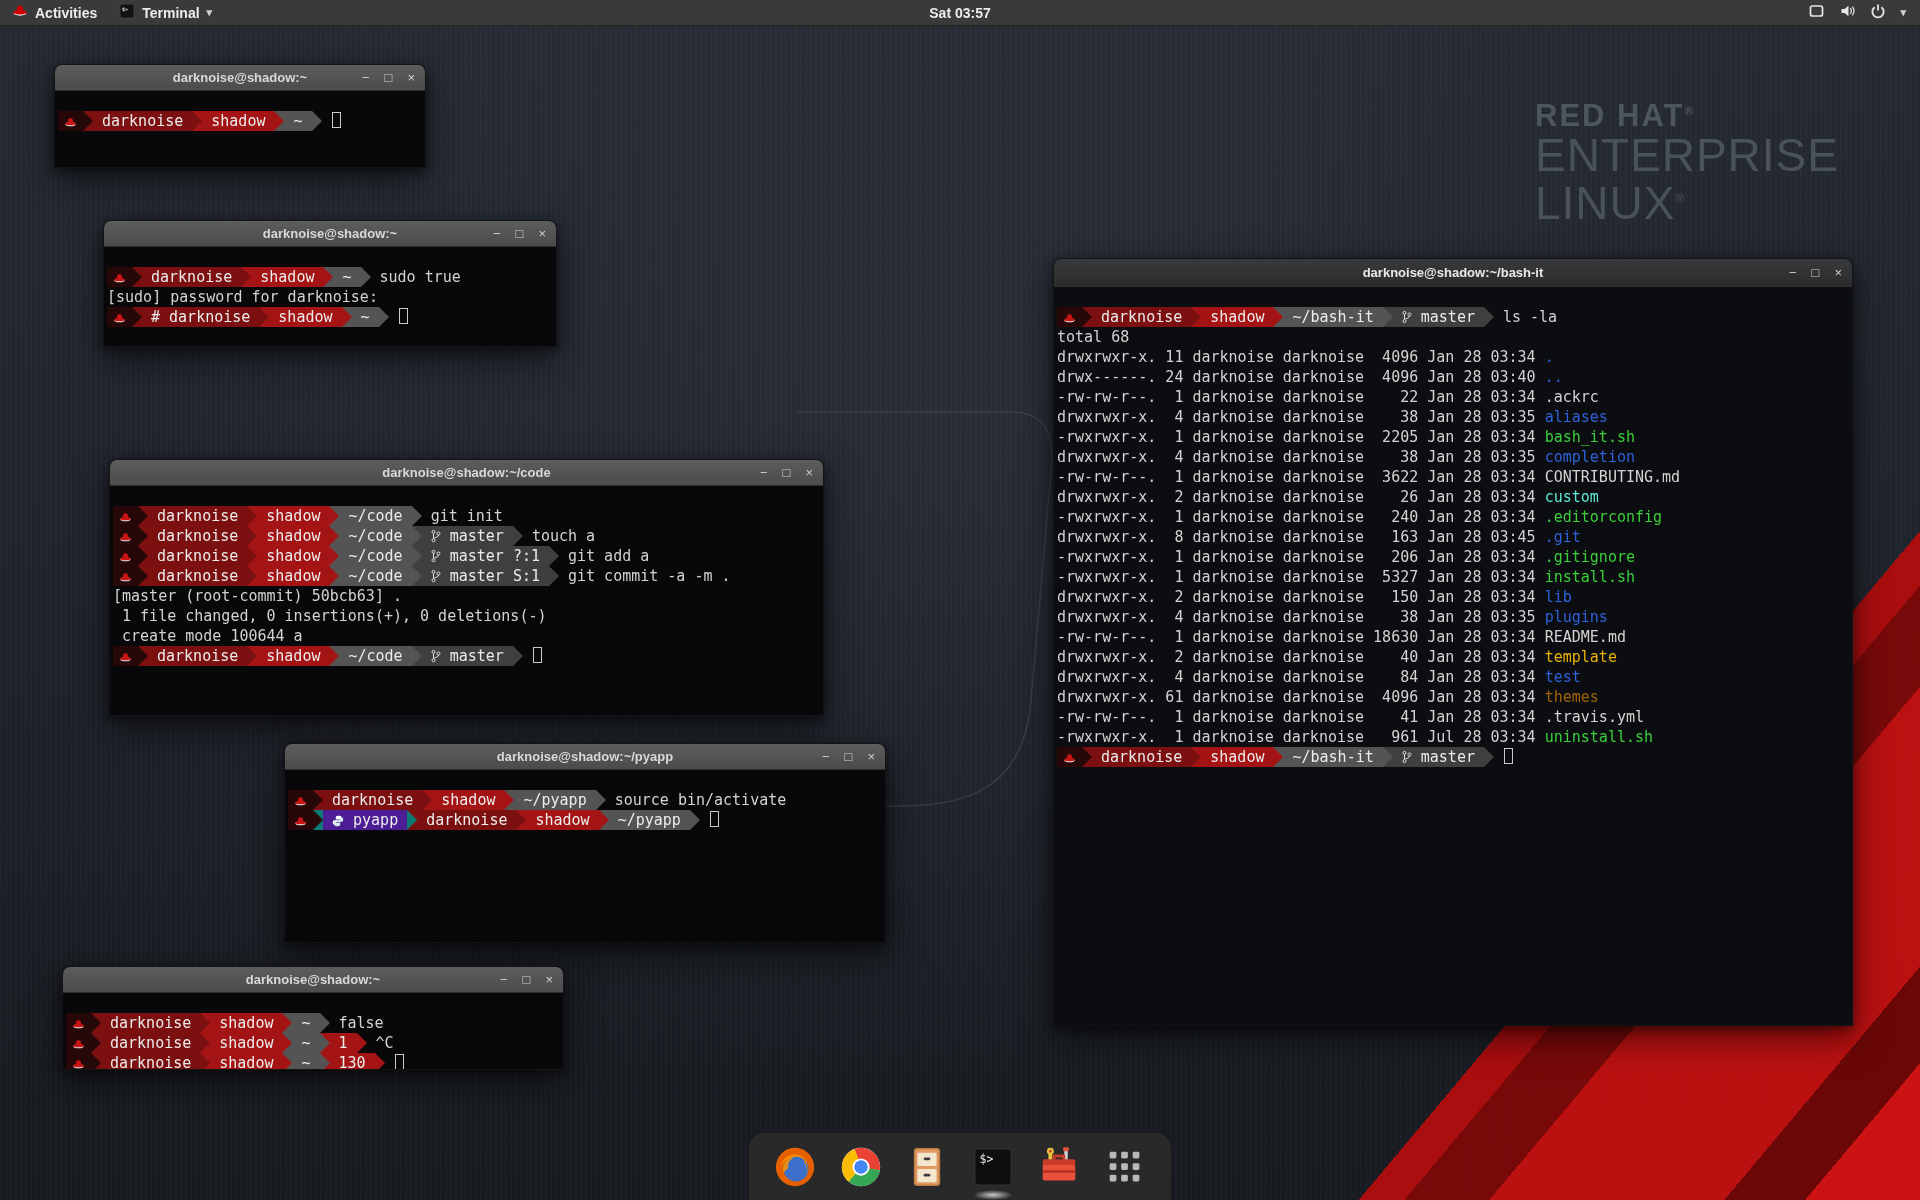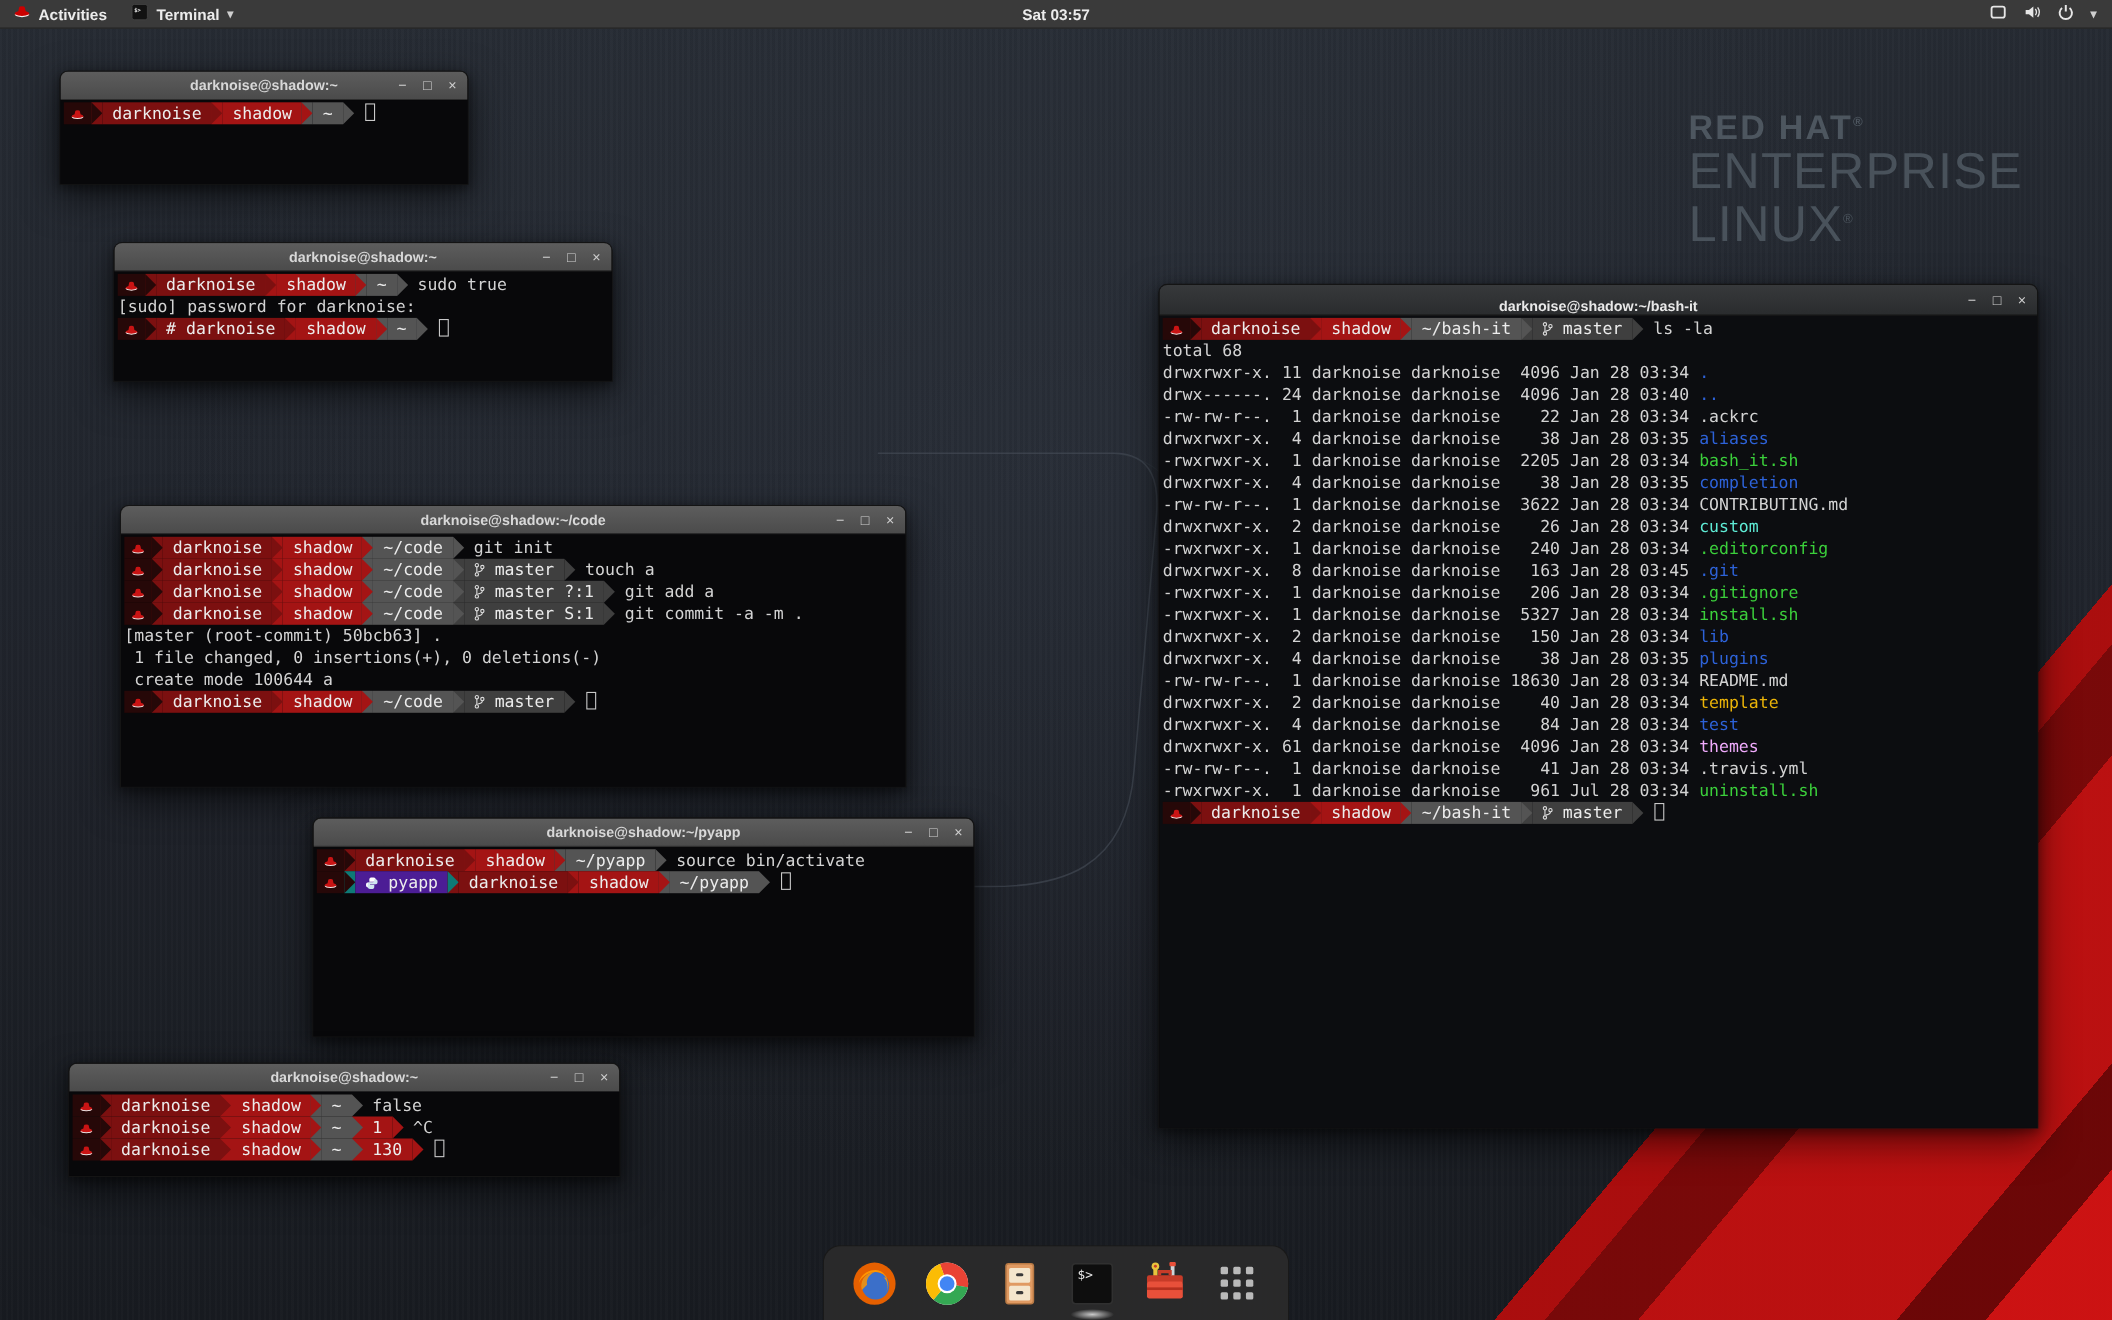--- a/index.html
+++ b/index.html
@@ -46,27 +46,27 @@
       rgba(0,0,0,0) 430px);
     opacity:.96;
   }
 
   
   .window{ position:absolute; border:1px solid #141414; border-radius:8px 8px 0 0;
     box-shadow:0 12px 34px rgba(0,0,0,.55), 0 3px 10px rgba(0,0,0,.4); z-index:10; background:#070708;}
   .titlebar{ height:26px; border-radius:7px 7px 0 0; position:relative;
     background:linear-gradient(#5d5d5d,#4b4b4b); border-bottom:1px solid #2e2e2e;
     display:flex; align-items:center; justify-content:center;}
-  .window.focused .titlebar{ height:28px; background:linear-gradient(#37393b,#2a2c2e);align-items:flex-end; }
+  .window.focused .titlebar{ height:28px; background:linear-gradient(#37393b,#2a2c2e); }
   .titlebar .title{ font-size:13px; font-weight:700; color:#d8d8d8; }
   .window.focused .titlebar .title{ color:#e9e9e9; }
   .winbtns{ position:absolute; right:10px; top:0; height:100%; display:flex; align-items:center; gap:15px;}
   .winbtn{ color:#cfcfcf; font-size:13px; line-height:1; cursor:default; font-weight:400;}
   .term{ position:absolute; left:0; right:0; bottom:0; top:26px; background:#08080a; overflow:hidden;
-    font-family:"DejaVu Sans Mono", monospace; font-size:15px; color:#d3d3d3; padding:2px 0 0 3px;}
+    font-family:"DejaVu Sans Mono", monospace; font-size:15px; color:#d3d3d3; padding:20px 0 0 3px;}
   .window.focused .term{ top:28px; background:#0c0d10; }
   .tline{ height:20px; line-height:20px; white-space:pre; }
   .seg{ display:inline-block; height:20px; line-height:20px; padding:0 9px; vertical-align:top; color:#ececec;}
   .seg svg{ vertical-align:-2px; }
   .hatseg{ padding:0 6px; }
   .sep{ display:inline-block; width:0; height:0; vertical-align:top;
     border-top:10px solid transparent; border-bottom:10px solid transparent; border-left:10px solid transparent;}
   .cmd{ padding-left:9px; }
   .cursor{ display:inline-block; width:9px; height:16px; border:1px solid #c9c9c9; vertical-align:-2px; margin-left:10px;}
 
@@ -311,21 +311,21 @@
       <div class="tline"><span>drwxrwxr-x.  2 darknoise darknoise    26 Jan 28 03:34 </span><span style="color: #5eead4;">custom</span></div>
       <div class="tline"><span>-rwxrwxr-x.  1 darknoise darknoise   240 Jan 28 03:34 </span><span style="color: rgb(59, 207, 59);">.editorconfig</span></div>
       <div class="tline"><span>drwxrwxr-x.  8 darknoise darknoise   163 Jan 28 03:45 </span><span style="color: rgb(45, 98, 216);">.git</span></div>
       <div class="tline"><span>-rwxrwxr-x.  1 darknoise darknoise   206 Jan 28 03:34 </span><span style="color: rgb(59, 207, 59);">.gitignore</span></div>
       <div class="tline"><span>-rwxrwxr-x.  1 darknoise darknoise  5327 Jan 28 03:34 </span><span style="color: rgb(59, 207, 59);">install.sh</span></div>
       <div class="tline"><span>drwxrwxr-x.  2 darknoise darknoise   150 Jan 28 03:34 </span><span style="color: rgb(45, 98, 216);">lib</span></div>
       <div class="tline"><span>drwxrwxr-x.  4 darknoise darknoise    38 Jan 28 03:35 </span><span style="color: rgb(45, 98, 216);">plugins</span></div>
       <div class="tline"><span>-rw-rw-r--.  1 darknoise darknoise 18630 Jan 28 03:34 </span><span>README.md</span></div>
       <div class="tline"><span>drwxrwxr-x.  2 darknoise darknoise    40 Jan 28 03:34 </span><span style="color: #eab308;">template</span></div>
       <div class="tline"><span>drwxrwxr-x.  4 darknoise darknoise    84 Jan 28 03:34 </span><span style="color: rgb(45, 98, 216);">test</span></div>
-      <div class="tline"><span>drwxrwxr-x. 61 darknoise darknoise  4096 Jan 28 03:34 </span><span style="color: #f0abfc;">themes</span></div>
+      <div class="tline"><span>drwxrwxr-x. 61 darknoise darknoise  4096 Jan 28 03:34 </span><span style="color: #a16207;">themes</span></div>
       <div class="tline"><span>-rw-rw-r--.  1 darknoise darknoise    41 Jan 28 03:34 </span><span>.travis.yml</span></div>
       <div class="tline"><span>-rwxrwxr-x.  1 darknoise darknoise   961 Jul 28 03:34 </span><span style="color: rgb(59, 207, 59);">uninstall.sh</span></div>
       <div class="tline"><span class="seg hatseg" style="background: rgb(38, 8, 8);"><svg width="13" height="11" viewBox="0 0 24 20">
             <path d="M2 13 Q2 10 7 9 L8 4 Q8 2 12 2 Q16 2 16 4 L17 9 Q22 10 22 13 Q22 16 12 16 Q2 16 2 13Z" fill="#c91414"></path>
             <path d="M2 13 Q12 17.5 22 13 Q21 16.5 12 17 Q3 16.5 2 13Z" fill="#e9e9e9"></path>
           </svg></span><span class="sep" style="border-left-color: rgb(38, 8, 8); background: rgb(124, 16, 16);"></span><span class="seg" style="background: rgb(124, 16, 16);">darknoise</span><span class="sep" style="border-left-color: rgb(124, 16, 16); background: rgb(164, 20, 20);"></span><span class="seg" style="background: rgb(164, 20, 20);">shadow</span><span class="sep" style="border-left-color: rgb(164, 20, 20); background: rgb(84, 84, 84);"></span><span class="seg" style="background: rgb(84, 84, 84);">~/bash-it</span><span class="sep" style="border-left-color: rgb(84, 84, 84); background: rgb(63, 63, 63);"></span><span class="seg" style="background: rgb(63, 63, 63);"><svg width="10" height="14" viewBox="0 0 12 16">
             <circle cx="3" cy="3" r="1.8" fill="none" stroke="#ddd" stroke-width="1.2"></circle>
             <circle cx="3" cy="13" r="1.8" fill="none" stroke="#ddd" stroke-width="1.2"></circle>
             <circle cx="9" cy="5" r="1.8" fill="none" stroke="#ddd" stroke-width="1.2"></circle>
             <path d="M3 4.8v6.4 M9 6.8q0 2.8-5 3.6" stroke="#ddd" stroke-width="1.2" fill="none"></path>

